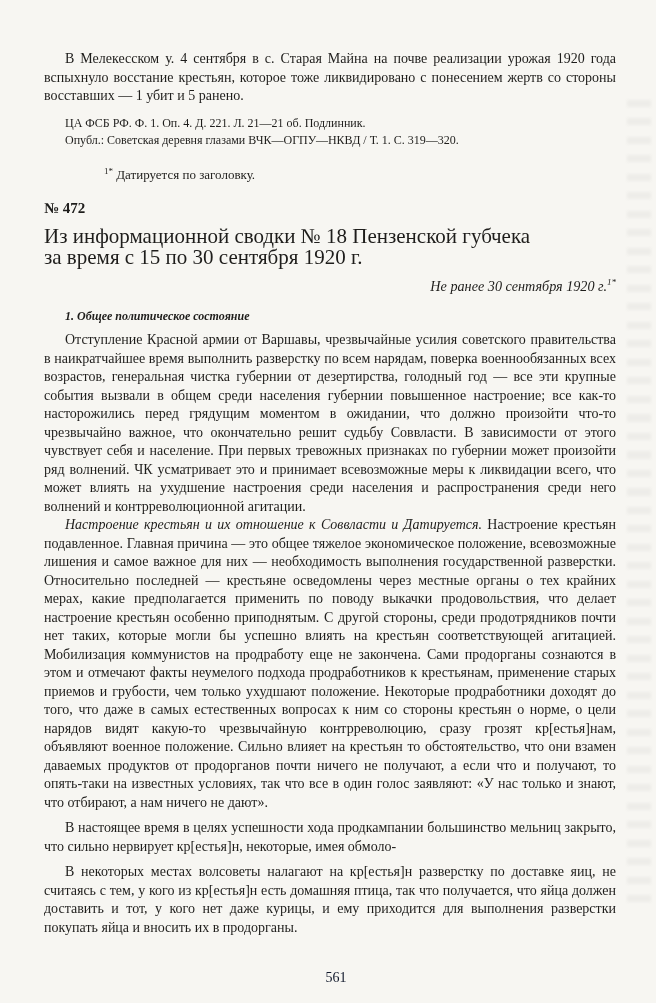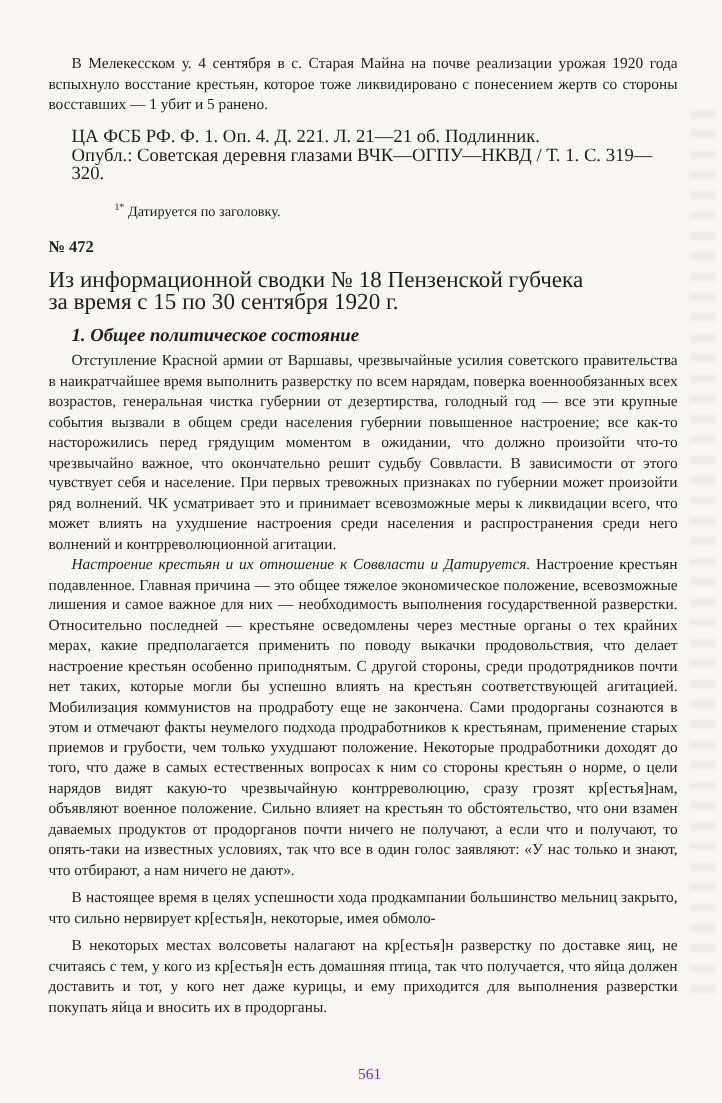--- a/index.html
+++ b/index.html
@@ -27,21 +27,21 @@
   .body-text {
     text-align: justify;
     hyphens: auto;
     -webkit-hyphens: auto;
   }
   .indent { text-indent: 21px; }
 
   .sources {
     margin-top: 9px;
     margin-left: 21px;
-    font-size: 17px;
+    font-size: 12px;
     line-height: 17.2px;
   }
 
   .footnote {
     margin-top: 18px;
     margin-left: 60px;
     font-size: 13px;
     line-height: 16px;
   }
   .fn-marker {
@@ -65,35 +65,35 @@
     margin-top: 10px;
     text-align: right;
     font-style: italic;
     font-size: 14.2px;
   }
   .section-heading {
     margin-top: 11px;
     margin-left: 21px;
     font-weight: bold;
     font-style: italic;
-    font-size: 17px;
+    font-size: 12px;
   }
   .first-para { margin-top: 6px; }
   .spaced { margin-top: 7px; }
 
   .lead-italic { font-style: italic; }
 
   .page-number {
     position: absolute;
     left: 16px;
     right: 0;
     bottom: 16px;
     text-align: center;
     font-size: 14px;
-    color: #6d28d9;
+    color: #0f172a;
   }
 
   
   .bleedthrough {
     position: absolute;
     top: 100px;
     bottom: 95px;
     right: 5px;
     width: 24px;
     background: repeating-linear-gradient(
@@ -130,20 +130,21 @@
   </section>
 
   <section>
     <p class="doc-number">№ 472</p>
 
     <h1 class="doc-title">
       <span>Из информационной сводки № 18 Пензенской губчека</span><br>
       <span>за время с 15 по 30 сентября 1920 г.</span>
     </h1>
 
+    <p class="dateline"><span>Не ранее 30 сентября 1920 г.</span><span class="fn-marker">1*</span></p>
 
     <p class="section-heading">1. Общее политическое состояние</p>
 
     <p class="body-text indent first-para">Отступление Красной армии от Варшавы, чрезвычайные усилия советского правительства в наикратчайшее время выполнить разверстку по всем нарядам, поверка военнообязанных всех возрастов, генеральная чистка губернии от дезертирства, голодный год — все эти крупные события вызвали в общем среди населения губернии повышенное настроение; все как-то насторожились перед грядущим моментом в ожидании, что должно произойти что-то чрезвычайно важное, что окончательно решит судьбу Соввласти. В зависимости от этого чувствует себя и население. При первых тревожных признаках по губернии может произойти ряд волнений. ЧК усматривает это и принимает всевозможные меры к ликвидации всего, что может влиять на ухудшение настроения среди населения и распространения среди него волнений и контрреволюционной агитации.</p>
 
     <p class="body-text indent">
       <span class="lead-italic">Настроение крестьян и их отношение к Соввласти и Датируется.</span>
       <span>Настроение крестьян подавленное. Главная причина — это общее тяжелое экономическое положение, всевозможные лишения и самое важное для них — необходимость выполнения государственной разверстки. Относительно последней — крестьяне осведомлены через местные органы о тех крайних мерах, какие предполагается применить по поводу выкачки продовольствия, что делает настроение крестьян особенно приподнятым. С другой стороны, среди продотрядников почти нет таких, которые могли бы успешно влиять на крестьян соответствующей агитацией. Мобилизация коммунистов на продработу еще не закончена. Сами продорганы сознаются в этом и отмечают факты неумелого подхода продработников к крестьянам, применение старых приемов и грубости, чем только ухудшают положение. Некоторые продработники доходят до того, что даже в самых естественных вопросах к ним со стороны крестьян о норме, о цели нарядов видят какую-то чрезвычайную контрреволюцию, сразу грозят кр[естья]нам, объявляют военное положение. Сильно влияет на крестьян то обстоятельство, что они взамен даваемых продуктов от продорганов почти ничего не получают, а если что и получают, то опять-таки на известных условиях, так что все в один голос заявляют: «У нас только и знают, что отбирают, а нам ничего не дают».</span>
     </p>
 

